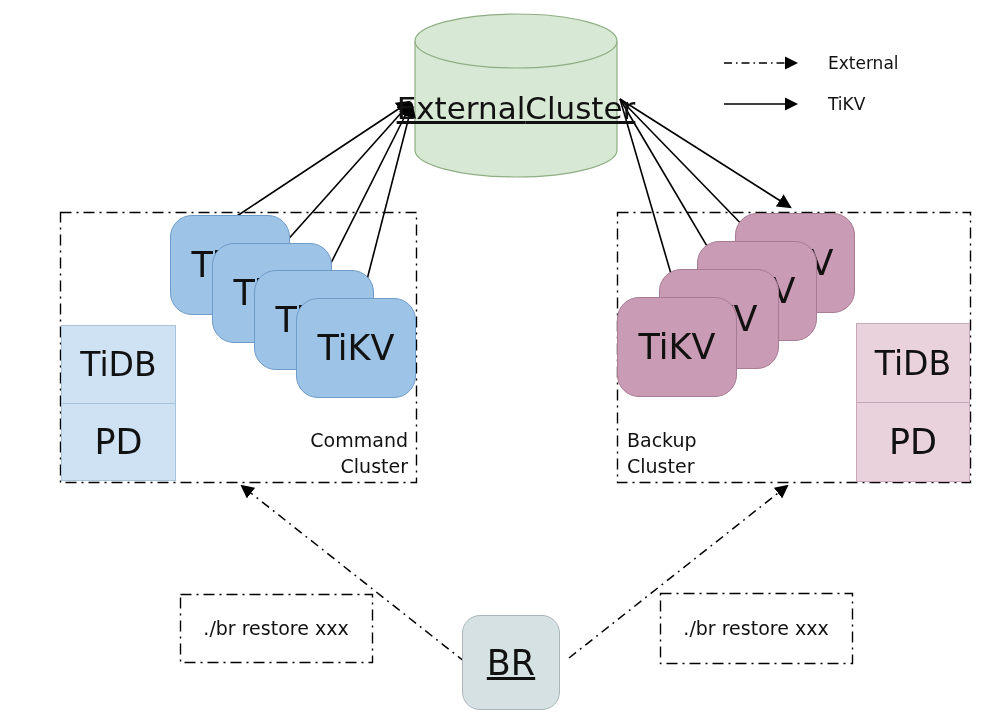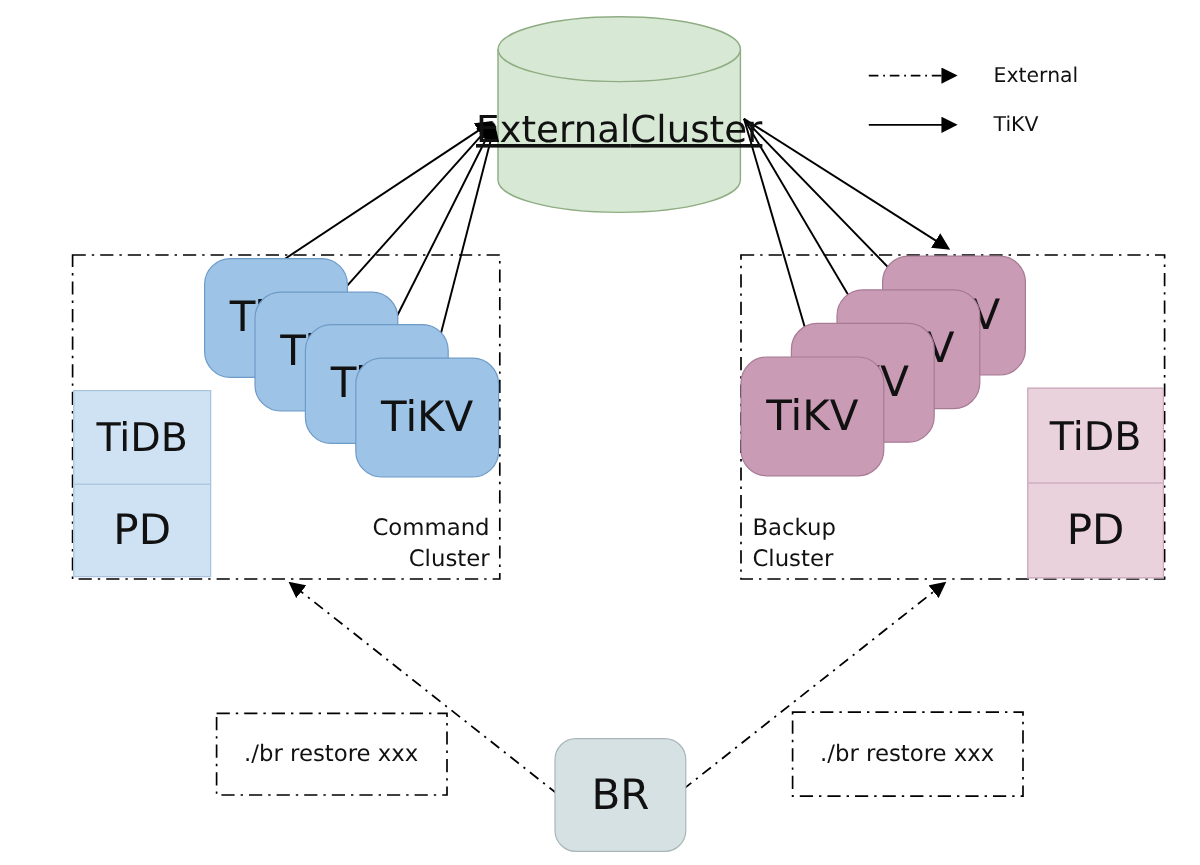--- a/index.html
+++ b/index.html
@@ -11,21 +11,21 @@
   .tikv.blue{background:#9dc3e6;border:1px solid #6f9bc8;}
   .tikv.pink{background:#c99bb4;border:1px solid #a87b95;}
   .stack{position:absolute;z-index:1;display:flex;flex-direction:column;box-sizing:border-box;}
   .stack .cell{flex:1;display:flex;align-items:center;justify-content:center;}
   .stack.left{background:#cfe2f3;border:1px solid #a9c3da;}
   .stack.left .cell:first-child{border-bottom:1px solid #a9c3da;}
   .stack.right{background:#ead2dd;border:1px solid #c7a6b8;}
   .stack.right .cell:first-child{border-bottom:1px solid #c7a6b8;}
   .cell-label{font-size:33px;}
   .cell-label.pd{font-size:35px;}
-  .br{width:110px;height:95px;border-radius:18px;background:#d6e1e3;border:1px solid #a9b6b9;font-size:35px;}
+  .br{width:98px;height:95px;border-radius:18px;background:#d6e1e3;border:1px solid #a9b6b9;font-size:35px;text-decoration:underline;}
   .storage-label{flex-direction:row;font-size:31px;line-height:39px;text-align:center;text-decoration:underline;}
   .cluster-label{position:absolute;z-index:1;font-size:19px;line-height:26px;}
   .cluster-label.backup{text-align:right;}
   .cmd-text{font-size:19px;}
   .legend-label{position:absolute;z-index:1;font-size:17px;}
 </style>
 </head>
 <body>
 
 <div class="canvas">

